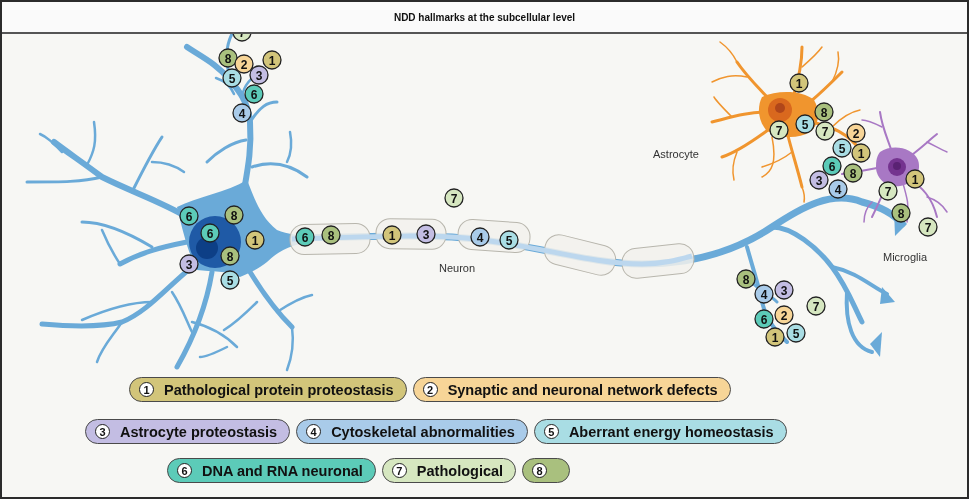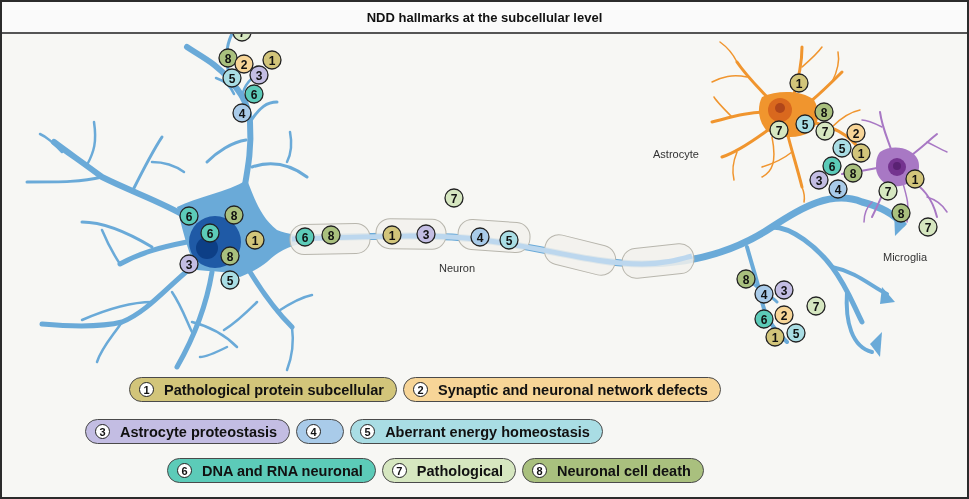--- a/index.html
+++ b/index.html
@@ -1,19 +1,19 @@
 <!DOCTYPE html>
 <html><head>
 <meta charset="utf-8">
 <style>
   html,body{margin:0;padding:0;background:#fff;}
   body{width:969px;height:499px;overflow:hidden;font-family:"Liberation Sans",sans-serif;}
   #frame{position:absolute;left:0;top:0;width:965px;height:495px;border:2px solid #2b2b2b;background:#f7f7f4;}
   #title-bar{position:absolute;left:0;top:0;width:965px;height:30px;background:#fafafa;border-bottom:2px solid #555;
-    display:flex;align-items:center;justify-content:center;font-weight:bold;font-size:13px;color:#111;}
+    display:flex;align-items:center;justify-content:center;font-weight:bold;font-size:10px;color:#111;}
   #diagram{position:absolute;left:0;top:32px;}
   .lbl{font-family:"Liberation Sans",sans-serif;font-size:11px;fill:#333;}
   .bt{font-family:"Liberation Sans",sans-serif;font-size:12px;font-weight:bold;fill:#111;}
   .legend-row{position:absolute;display:flex;gap:6px;}
   .pill{height:25px;border:1.5px solid #4a4a4a;border-radius:13px;display:flex;align-items:center;padding:0 12px 0 9px;
     font-size:14.5px;font-weight:bold;color:#111;white-space:nowrap;box-sizing:border-box;}
   .pill .num{display:inline-flex;width:15px;height:15px;border-radius:50%;background:#fff;border:1.5px solid #222;
     font-size:11px;align-items:center;justify-content:center;margin-right:10px;box-sizing:border-box;}
 </style>
 </head>
@@ -314,48 +314,48 @@
           <circle cx="814" cy="304" r="9" fill="#d6e7c0" stroke="#222" stroke-width="1.3"></circle>
           <text x="814" y="308.5" text-anchor="middle" class="bt">7</text>
         </g>
       </g>
   </svg>
 
   <div id="legend">
       <div class="legend-row" style="left: 127px; top: 375px;">
         <div class="pill" style="background: rgb(210, 197, 122);">
           <span class="num">1</span>
-          <span>Pathological protein subcellular</span>
+          <span>Pathological protein proteostasis</span>
         </div>
         <div class="pill" style="background: rgb(247, 213, 151);">
           <span class="num">2</span>
           <span>Synaptic and neuronal network defects</span>
         </div>
       </div>
       <div class="legend-row" style="left: 83px; top: 417px;">
         <div class="pill" style="background: rgb(195, 189, 227);">
           <span class="num">3</span>
           <span>Astrocyte proteostasis</span>
         </div>
         <div class="pill" style="background: rgb(169, 203, 233);">
           <span class="num">4</span>
+          <span>Cytoskeletal abnormalities</span>
         </div>
         <div class="pill" style="background: rgb(169, 221, 228);">
           <span class="num">5</span>
           <span>Aberrant energy homeostasis</span>
         </div>
       </div>
       <div class="legend-row" style="left: 165px; top: 456px;">
         <div class="pill" style="background: rgb(92, 203, 184);">
           <span class="num">6</span>
           <span>DNA and RNA neuronal</span>
         </div>
         <div class="pill" style="background: rgb(214, 231, 192);">
           <span class="num">7</span>
           <span>Pathological</span>
         </div>
         <div class="pill" style="background: rgb(169, 192, 126);">
           <span class="num">8</span>
-          <span>Neuronal cell death</span>
         </div>
       </div>
     </div>
 </div>
 
 </body></html>

